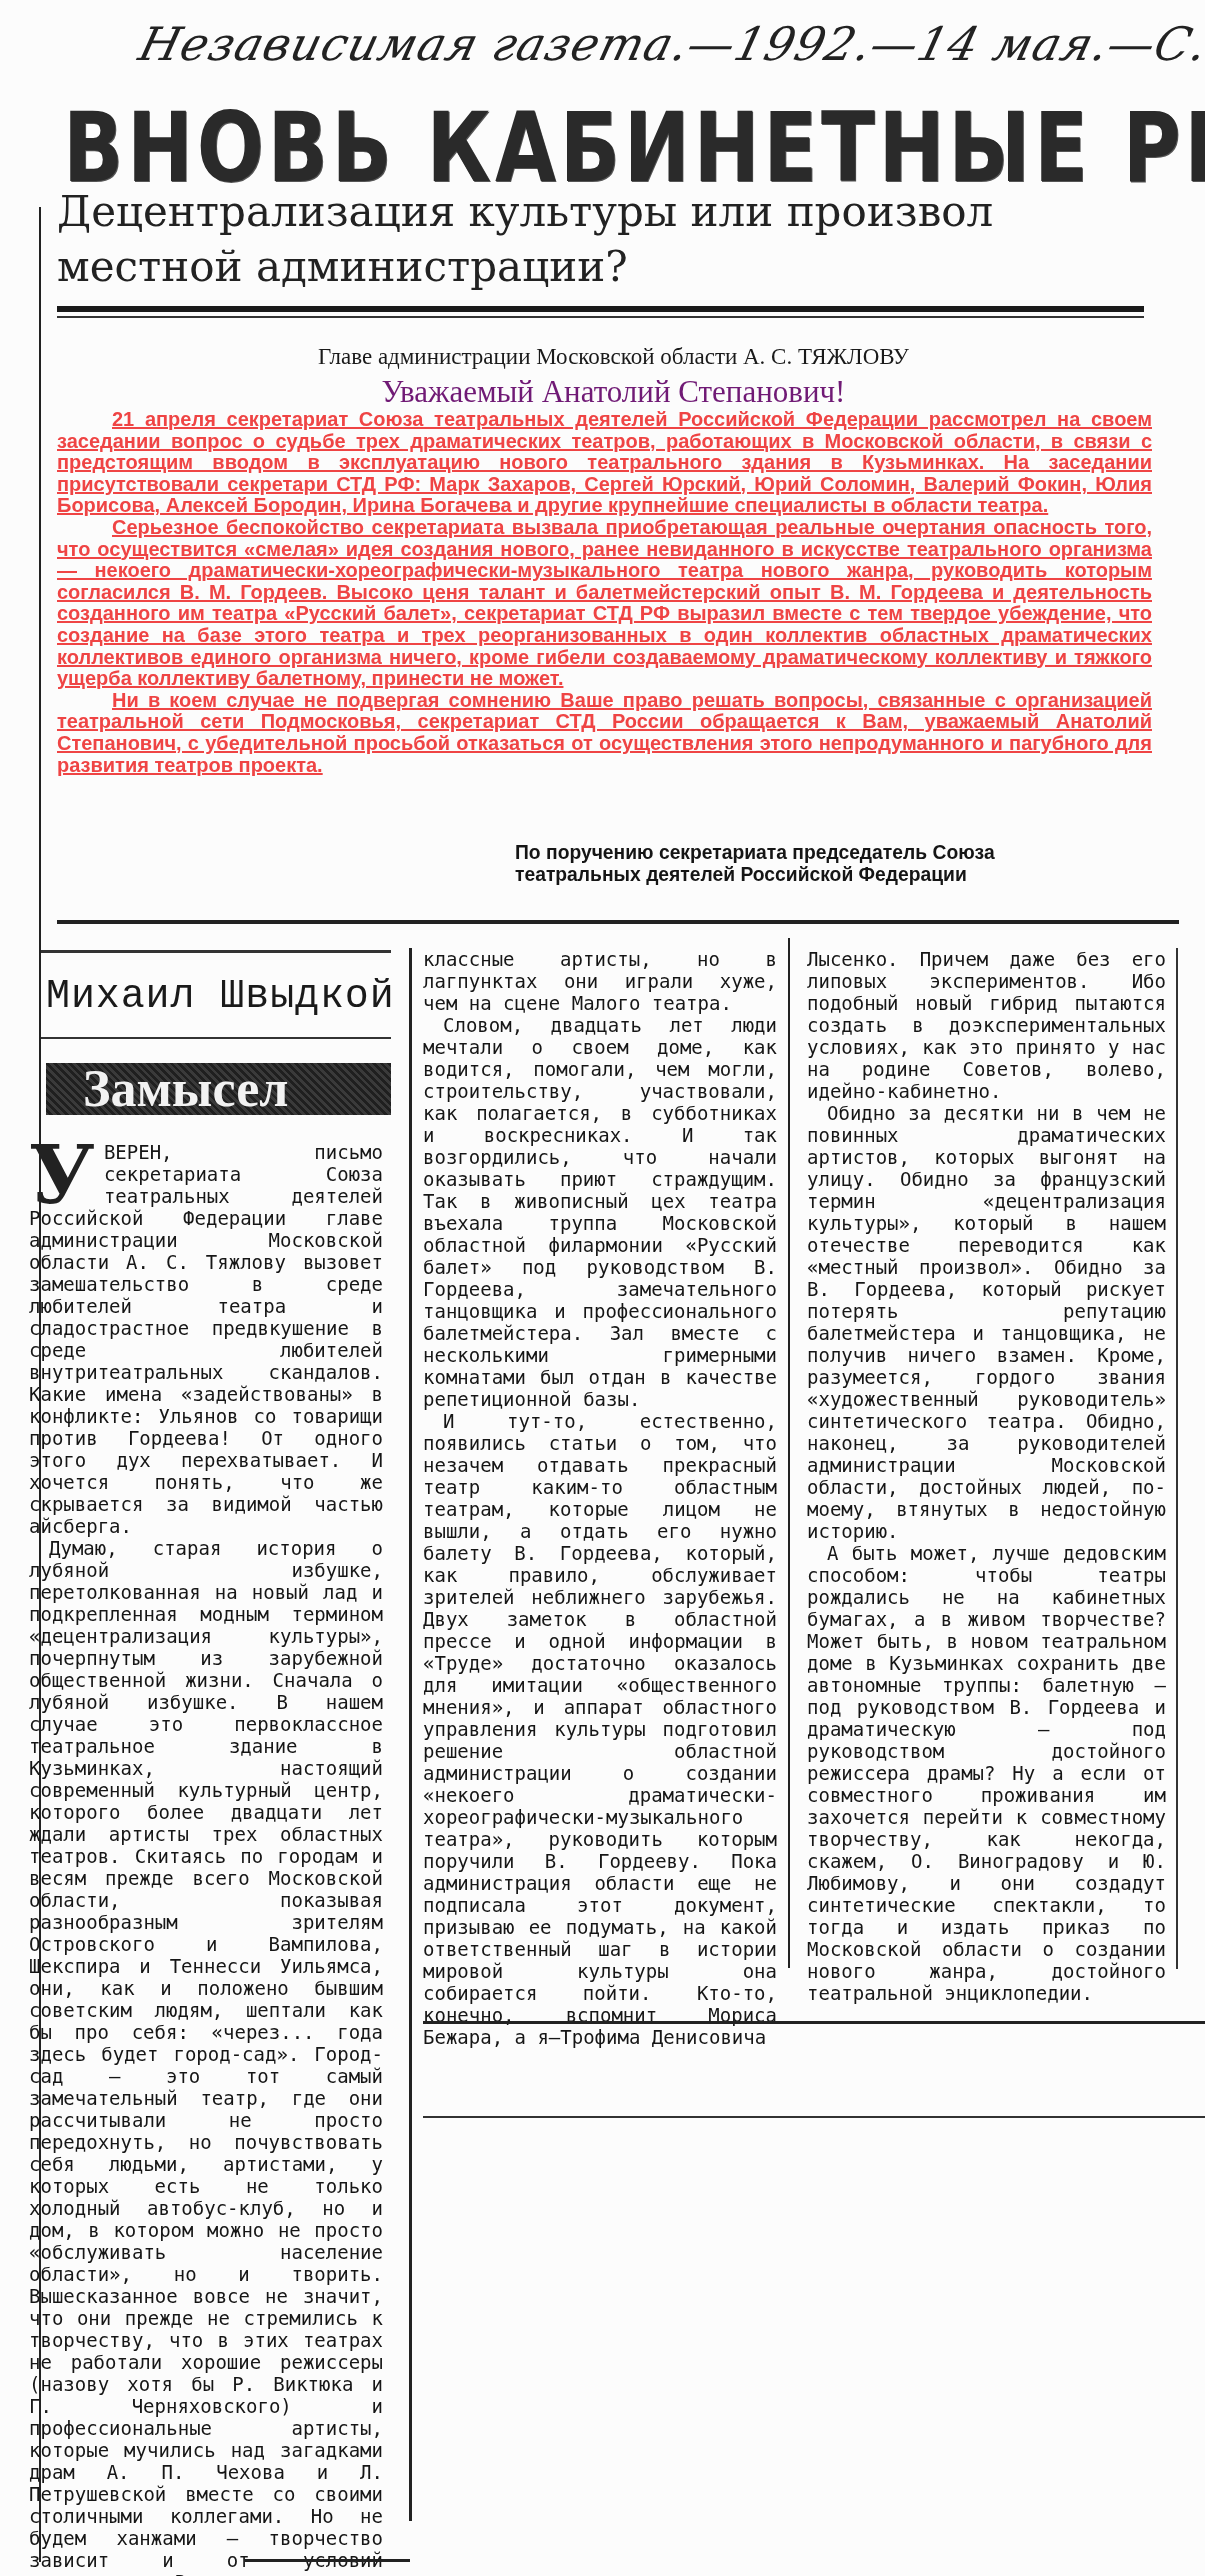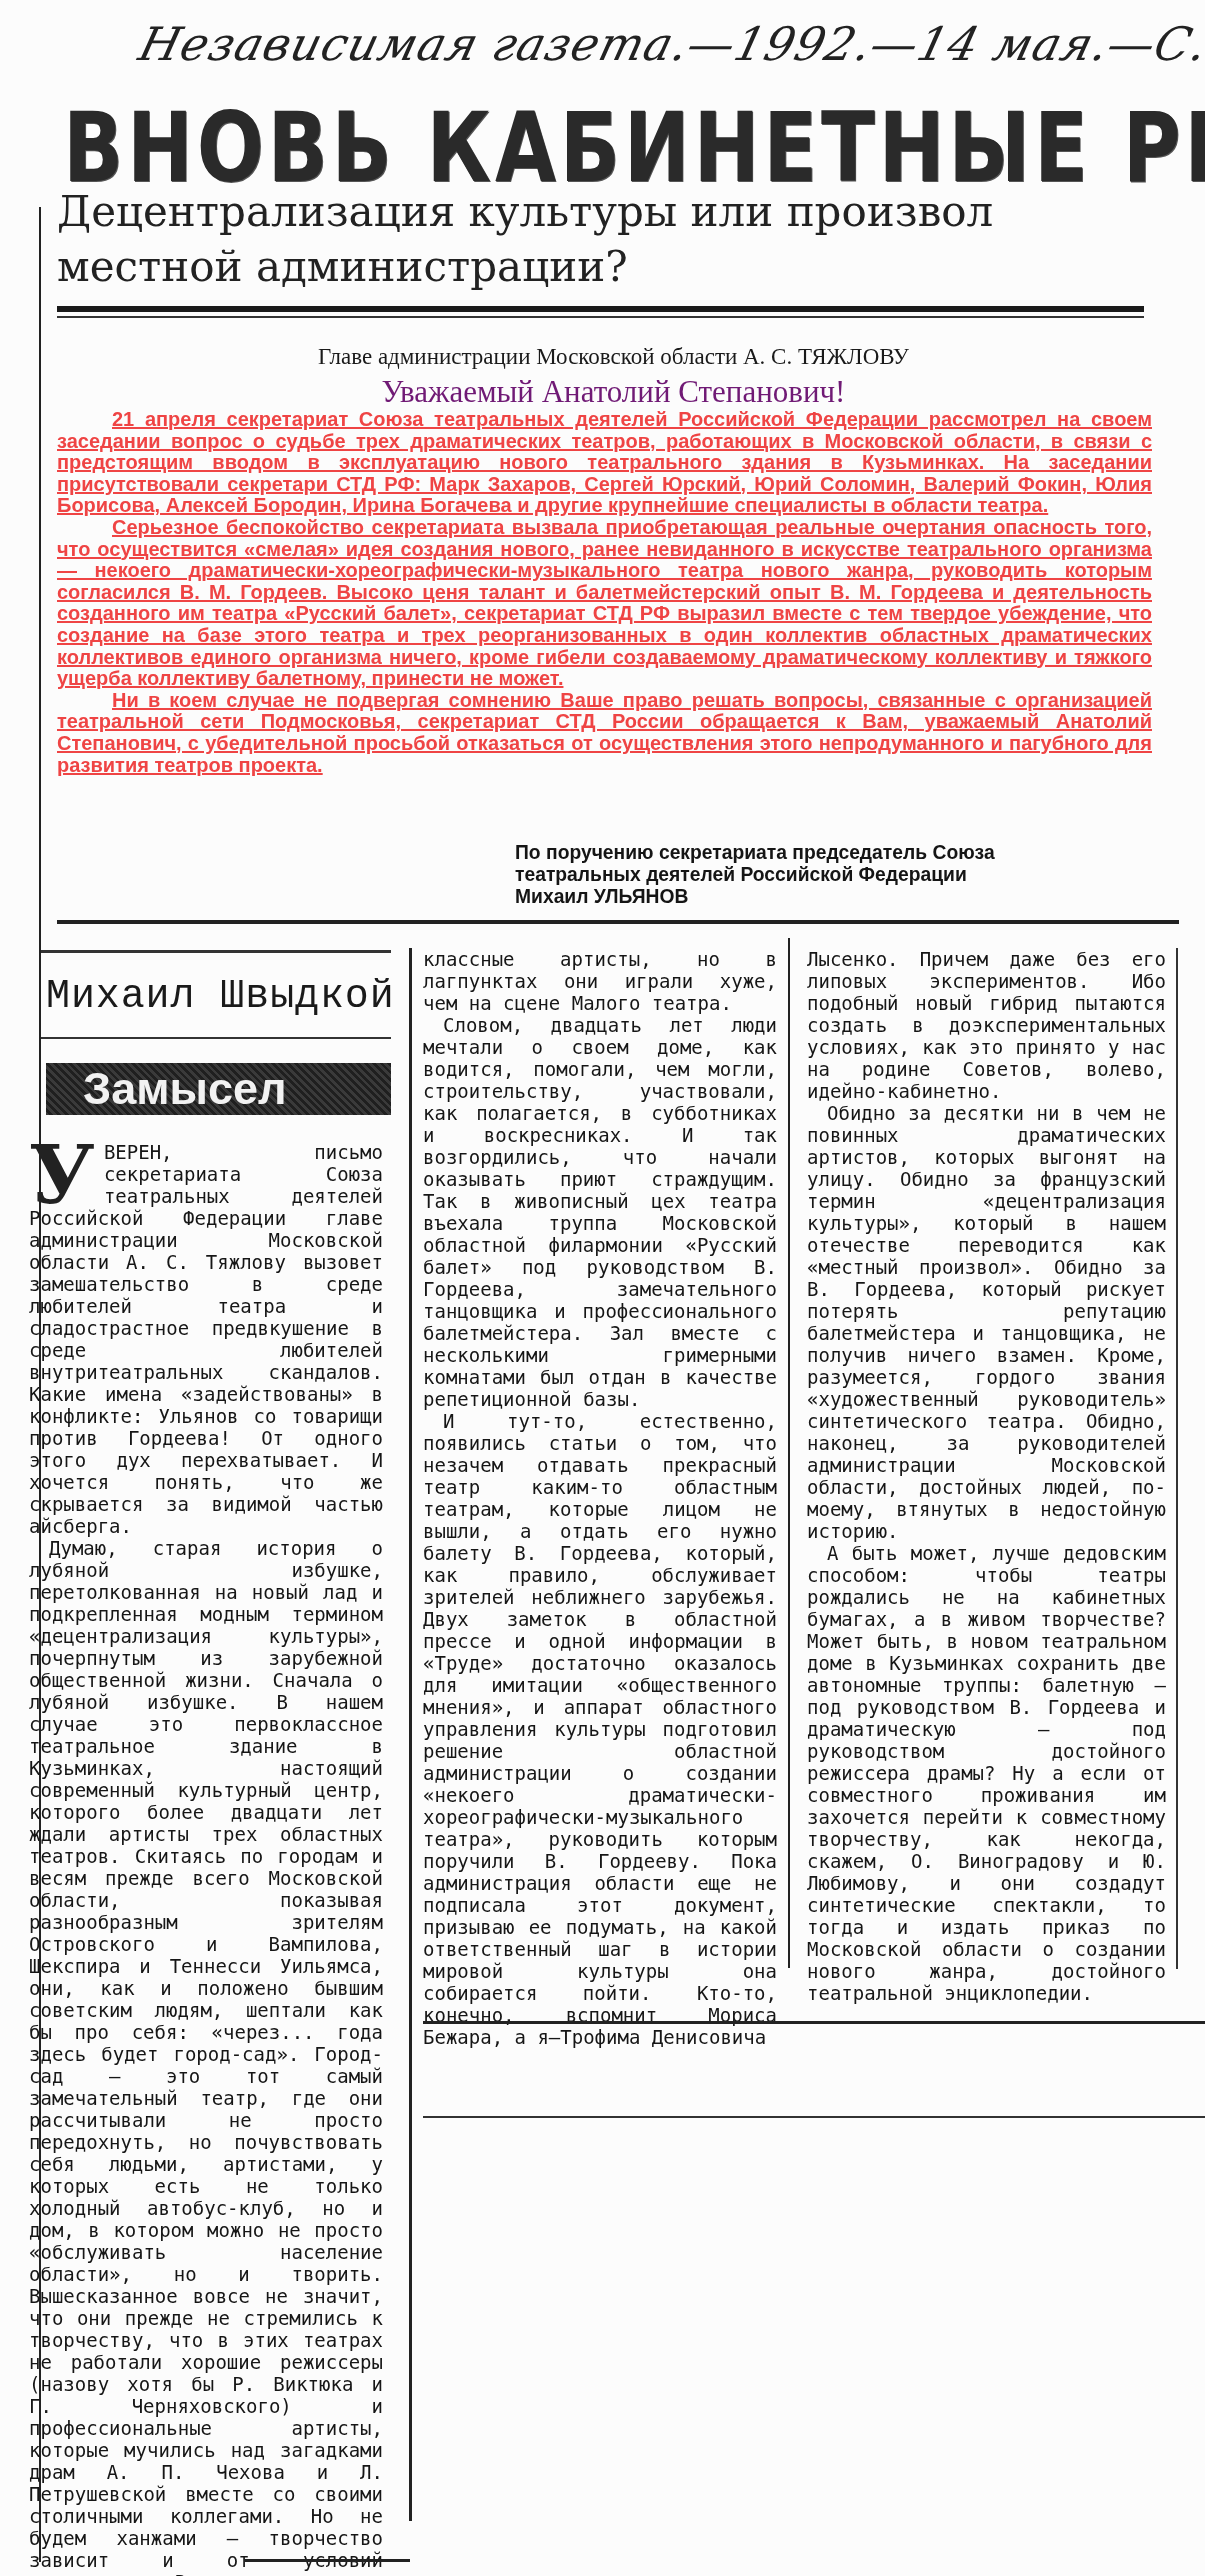--- a/index.html
+++ b/index.html
@@ -28,21 +28,21 @@
   .rule-letter-bottom { left:57px; top:920px; width:1122px; height:3.7px; background:#222; }
 
   .col-rule-1 { left:409px; top:948px; width:2.8px; height:1573px; background:#222; }
   .col-rule-2 { left:788px; top:938px; width:1.8px; height:1030px; background:#222; }
   .col-rule-3 { left:1176px; top:948px; width:1.8px; height:1021px; background:#333; }
 
   .author-rule-top { left:41px; top:950px; width:350px; height:2.8px; background:#333; }
   .author { left:46px; top:971px; width:350px; font-family:Liberation Mono, monospace; font-size:40px; line-height:52px; color:#1a1a1a; letter-spacing:0.9px; }
   .author-rule-bottom { left:41px; top:1037px; width:350px; height:1.8px; background:#333; }
 
-  .rubric { left:46px; top:1063px; width:345px; height:52px; background:#2b2b2b; background-image:repeating-linear-gradient(45deg,#3a3a3a 0 2.8px,#1f1f1f 2.8px 5.5px); color:#f2f2f2; font-family:Liberation Sans, sans-serif; font-weight:bold; font-size:45px; line-height:52px; padding-left:37px; box-sizing:border-box; }
+  .rubric { left:46px; top:1063px; width:345px; height:52px; background:#2b2b2b; background-image:repeating-linear-gradient(45deg,#3a3a3a 0 2.8px,#1f1f1f 2.8px 5.5px); color:#f2f2f2; font-family:Liberation Serif, serif; font-weight:bold; font-size:52px; line-height:52px; padding-left:37px; box-sizing:border-box; }
 
   .column-text { font-family:"DejaVu Sans Mono", monospace; font-size:19px; line-height:22px; color:#161616; text-align:justify; }
   .column-text p { margin:0; text-indent:20px; }
   .col-left { left:29px; top:1141px; width:354px; }
   .col-mid { left:423px; top:948px; width:354px; }
   .col-right { left:807px; top:948px; width:359px; }
 
   .dropcap { float:left; font-family:"DejaVu Serif", serif; font-weight:bold; font-size:81px; line-height:64px; margin:1.8px 9.2px 0 0; color:#222; text-indent:0; }
   .col-left p.first { text-indent:0; }
 
@@ -68,21 +68,20 @@
 
 <div class="abs letter-body">
   <p>21 апреля секретариат Союза театральных деятелей Российской Федерации рассмотрел на своем заседании вопрос о судьбе трех драматических театров, работающих в Московской области, в связи с предстоящим вводом в эксплуатацию нового театрального здания в Кузьминках. На заседании присутствовали секретари СТД РФ: Марк Захаров, Сергей Юрский, Юрий Соломин, Валерий Фокин, Юлия Борисова, Алексей Бородин, Ирина Богачева и другие крупнейшие специалисты в области театра.</p>
   <p>Серьезное беспокойство секретариата вызвала приобретающая реальные очертания опасность того, что осуществится «смелая» идея создания нового, ранее невиданного в искусстве театрального организма — некоего драматически-хореографически-музыкального театра нового жанра, руководить которым согласился В. М. Гордеев. Высоко ценя талант и балетмейстерский опыт В. М. Гордеева и деятельность созданного им театра «Русский балет», секретариат СТД РФ выразил вместе с тем твердое убеждение, что создание на базе этого театра и трех реорганизованных в один коллектив областных драматических коллективов единого организма ничего, кроме гибели создаваемому драматическому коллективу и тяжкого ущерба коллективу балетному, принести не может.</p>
   <p>Ни в коем случае не подвергая сомнению Ваше право решать вопросы, связанные с организацией театральной сети Подмосковья, секретариат СТД России обращается к Вам, уважаемый Анатолий Степанович, с убедительной просьбой отказаться от осуществления этого непродуманного и пагубного для развития театров проекта.</p>
 </div>
 
 <div class="abs signature">
   <div>По поручению секретариата председатель Союза</div>
   <div>театральных деятелей Российской Федерации</div>
-  <div>Михаил УЛЬЯНОВ</div>
 </div>
 
 <div class="abs rule-letter-bottom"></div>
 
 <div class="abs author-rule-top"></div>
 <div class="abs author">Михаил Швыдкой</div>
 <div class="abs author-rule-bottom"></div>
 
 <div class="abs rubric">Замысел</div>
 

